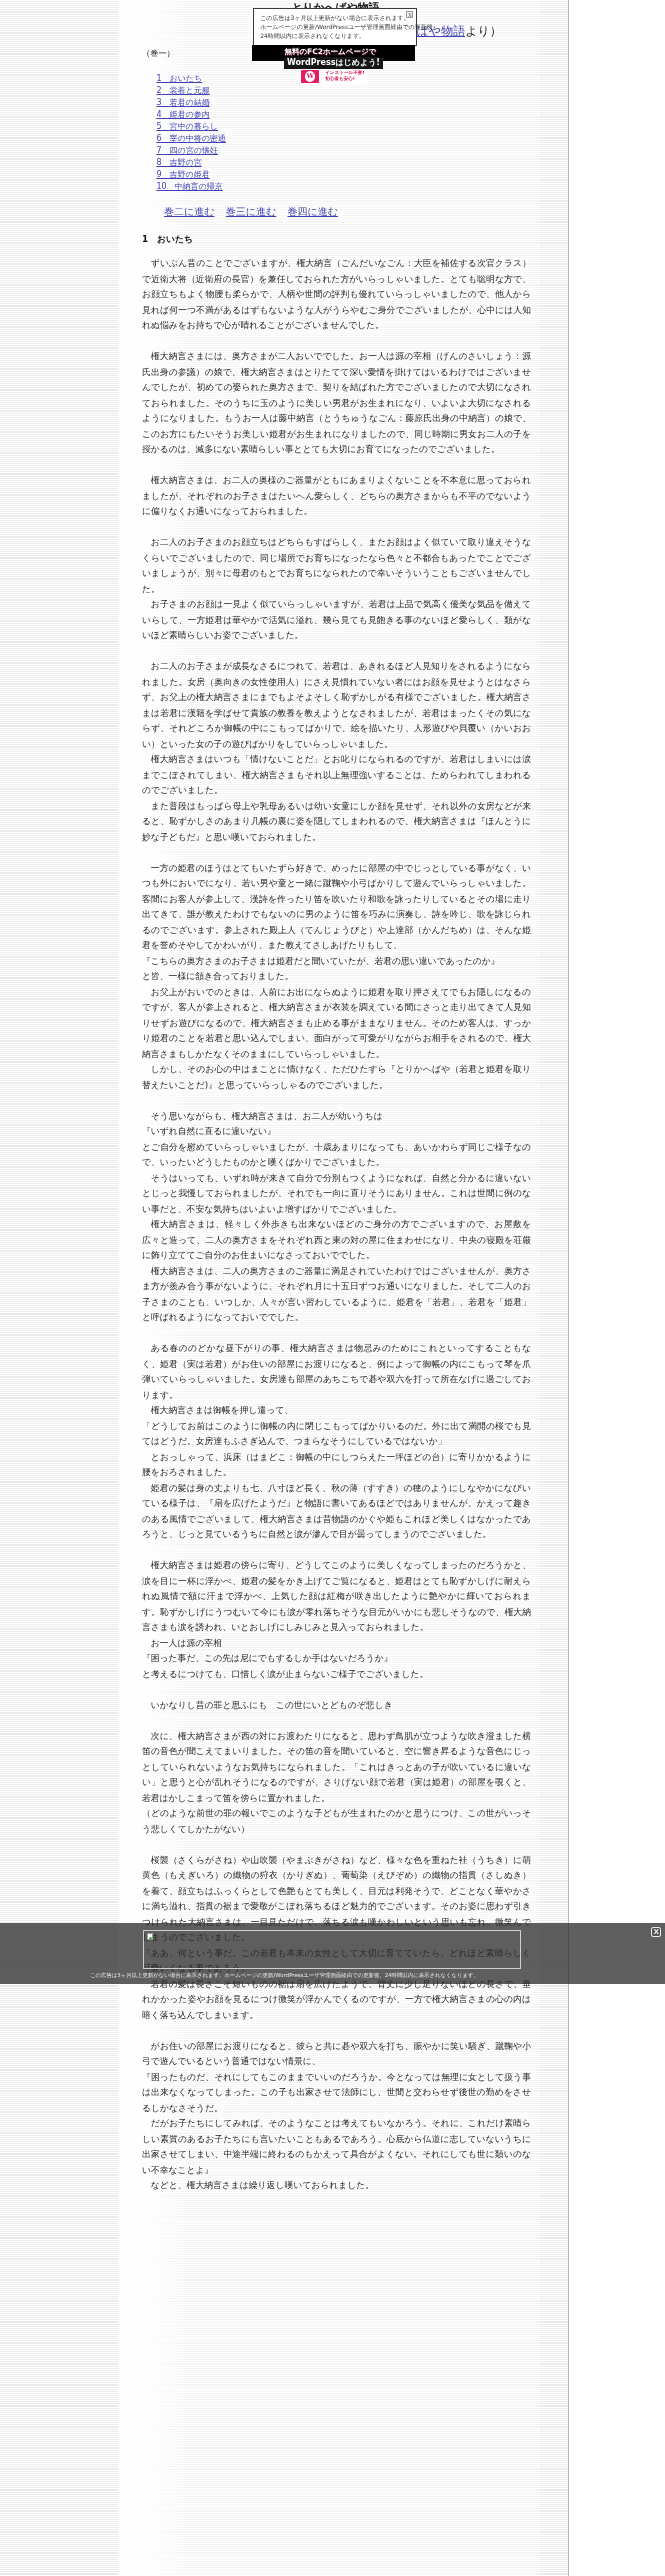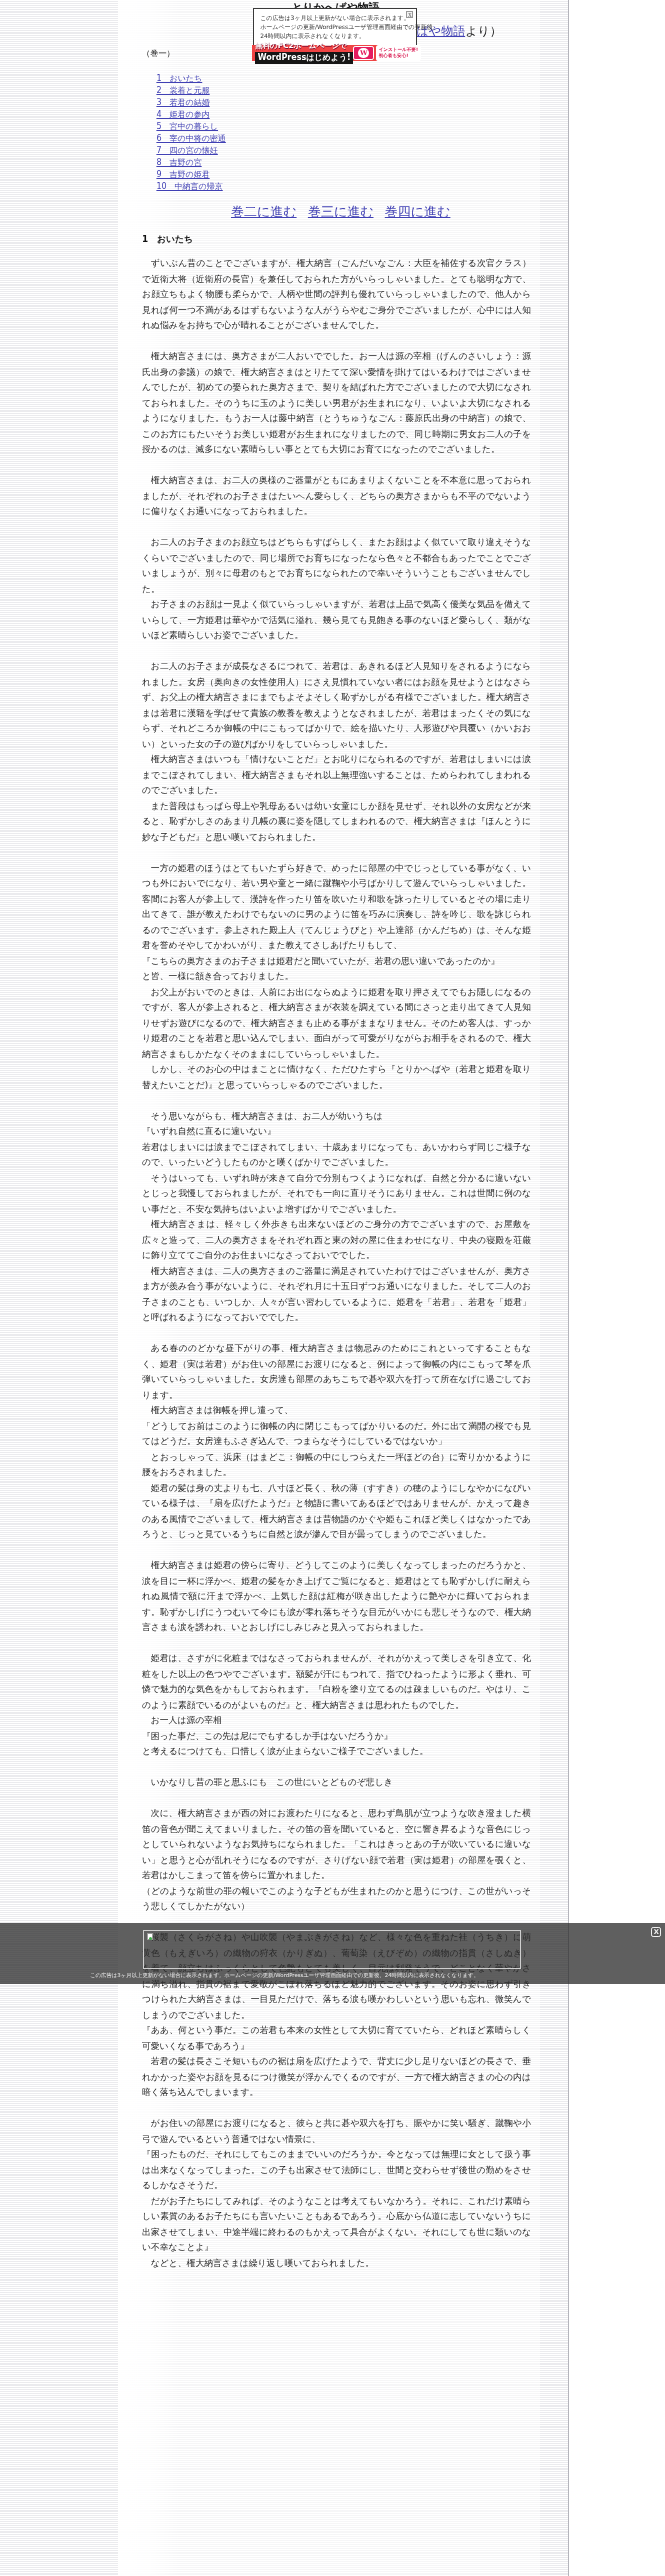--- a/index.html
+++ b/index.html
@@ -15,22 +15,22 @@
   .inner { padding:0 10.3px 0 24px; width:421px; color:#1c1c1c; font-size:8.8px; line-height:15.5px; }
 
   
   .ad-dialog { position:absolute; left:253px; top:7.7px; width:164px; height:38px;
                background:#ffffff; border:0.5px solid #3a3a3a; z-index:5; padding:4.1px 5.2px 0 6.2px; }
   .ad-dialog .line { font-size:6px; line-height:9.3px; color:#333; white-space:nowrap; }
   .ad-close { position:absolute; top:2.6px; right:2.6px; width:7.2px; height:7.2px; border:0.5px solid #999;
               background:#f4f4f4; color:#555; font-size:5.2px; line-height:6.2px; text-align:center;
               font-family:"Liberation Serif",serif; cursor:pointer; }
   
-  .banner { position:absolute; left:252px; top:45px; width:163px; height:16px; background:#ef4444;
-            z-index:5; display:flex; align-items:center; padding:2.6px 3.1px; }
+  .banner { position:absolute; left:252px; top:45px; width:163px; height:16px; background:#000000;
+            z-index:5; display:flex; align-items:center; padding:2.6px 3.1px;flex-direction:column; }
   .banner-text { flex:1; }
   .banner-l1 { color:#fff; font-weight:bold; font-size:7.5px; line-height:8.8px;
                text-shadow:0.5px 0.5px 0 #7a0c30; white-space:nowrap; }
   .banner-l2 { display:inline-block; background:#161616; color:#ffffff; font-weight:bold;
                font-size:8px; line-height:10.3px; padding:0.5px 2.6px; margin-top:1px; white-space:nowrap; }
   .banner-right { display:flex; align-items:center; gap:2.1px; }
   .laptop { width:20.6px; height:14.4px; border:1px solid #ffffff; border-radius:2.1px; background:#e51c5f;
             display:flex; align-items:center; justify-content:center; }
   .wp-circle { width:10.3px; height:10.3px; border-radius:50%; background:#ffffff; color:#e51c5f;
                font-weight:bold; font-size:6.7px; line-height:10.3px; text-align:center;
@@ -39,21 +39,21 @@
             font-size:4.6px; line-height:6.2px; white-space:nowrap; }
 
   
   .page-title { margin:0; text-align:center; font-size:10.8px; font-weight:bold; color:#111; }
   .subtitle { margin-top:8.2px; text-align:right; padding-right:27px; font-size:12px; }
   .volume { margin-top:7.2px; font-size:8.2px; }
 
   a.lnk { color:#4040b4; text-decoration:underline; }
   .toc { margin-top:11.3px; padding-left:14.4px; }
   .toc-item { line-height:12px; font-size:8px; }
-  .vol-nav { margin-top:11.3px; padding-left:22px; font-size:13px;text-align:center; }
+  .vol-nav { margin-top:11.3px; padding-left:22px; font-size:10px; }
   .vol-nav a { margin-right:11.3px; }
 
   .sec-heading { font-size:8.8px; font-weight:bold; color:#111; margin-top:21.6px; margin-bottom:8.2px; }
   .sec-heading.first { margin-top:12.4px; }
   .para { width:389px; text-align:justify; }
   .para.p, .para.poem { text-indent:8.8px; }
   .para.q { text-indent:0; }
   .para.gap { margin-top:15.5px; }
 
   
@@ -134,31 +134,30 @@
         <div class="para p gap">お二人のお子さまが成長なさるにつれて、若君は、あきれるほど人見知りをされるようになられました。女房（奥向きの女性使用人）にさえ見慣れていない者にはお顔を見せようとはなさらず、お父上の権大納言さまにまでもよそよそしく恥ずかしがる有様でございました。権大納言さまは若君に漢籍を学ばせて貴族の教養を教えようとなされましたが、若君はまったくその気にならず、それどころか御帳の中にこもってばかりで、絵を描いたり、人形遊びや貝覆い（かいおおい）といった女の子の遊びばかりをしていらっしゃいました。</div>
         <div class="para p">権大納言さまはいつも「情けないことだ」とお叱りになられるのですが、若君はしまいには涙までこぼされてしまい、権大納言さまもそれ以上無理強いすることは、ためらわれてしまわれるのでございました。</div>
         <div class="para p">また普段はもっぱら母上や乳母あるいは幼い女童にしか顔を見せず、それ以外の女房などが来ると、恥ずかしさのあまり几帳の裏に姿を隠してしまわれるので、権大納言さまは『ほんとうに妙な子どもだ』と思い嘆いておられました。</div>
         <div class="para p gap">一方の姫君のほうはとてもいたずら好きで、めったに部屋の中でじっとしている事がなく、いつも外においでになり、若い男や童と一緒に蹴鞠や小弓ばかりして遊んでいらっしゃいました。客間にお客人が参上して、漢詩を作ったり笛を吹いたり和歌を詠ったりしているとその場に走り出てきて、誰が教えたわけでもないのに男のように笛を巧みに演奏し、詩を吟じ、歌を詠じられるのでございます。参上された殿上人（てんじょうびと）や上達部（かんだちめ）は、そんな姫君を誉めそやしてかわいがり、また教えてさしあげたりもして、</div>
         <div class="para q">『こちらの奥方さまのお子さまは姫君だと聞いていたが、若君の思い違いであったのか』</div>
         <div class="para q">と皆、一様に頷き合っておりました。</div>
         <div class="para p">お父上がおいでのときは、人前にお出にならぬように姫君を取り押さえてでもお隠しになるのですが、客人が参上されると、権大納言さまが衣装を調えている間にさっと走り出てきて人見知りせずお遊びになるので、権大納言さまも止める事がままなりません。そのため客人は、すっかり姫君のことを若君と思い込んでしまい、面白がって可愛がりながらお相手をされるので、権大納言さまもしかたなくそのままにしていらっしゃいました。</div>
         <div class="para p">しかし、そのお心の中はまことに情けなく、ただひたすら『とりかへばや（若君と姫君を取り替えたいことだ)』と思っていらっしゃるのでございました。</div>
         <div class="para p gap">そう思いながらも、権大納言さまは、お二人が幼いうちは</div>
         <div class="para q">『いずれ自然に直るに違いない』</div>
-        <div class="para q">若君はしまいには涙までこぼされてしまい、十歳あまりになっても、あいかわらず同じご様子なので、いったいどうしたものかと嘆くばかりでございました。</div>
+        <div class="para q">とご自分を慰めていらっしゃいましたが、十歳あまりになっても、あいかわらず同じご様子なので、いったいどうしたものかと嘆くばかりでございました。</div>
         <div class="para p">そうはいっても、いずれ時が来きて自分で分別もつくようになれば、自然と分かるに違いないとじっと我慢しておられましたが、それでも一向に直りそうにありません。これは世間に例のない事だと、不安な気持ちはいよいよ増すばかりでございました。</div>
         <div class="para p">権大納言さまは、軽々しく外歩きも出来ないほどのご身分の方でございますので、お屋敷を広々と造って、二人の奥方さまをそれぞれ西と東の対の屋に住まわせになり、中央の寝殿を荘厳に飾り立ててご自分のお住まいになさっておいででした。</div>
         <div class="para p">権大納言さまは、二人の奥方さまのご器量に満足されていたわけではございませんが、奥方さま方が羨み合う事がないように、それぞれ月に十五日ずつお通いになりました。そして二人のお子さまのことも、いつしか、人々が言い習わしているように、姫君を「若君」、若君を「姫君」と呼ばれるようになっておいででした。</div>
         <div class="para p gap">ある春ののどかな昼下がりの事、権大納言さまは物忌みのためにこれといってすることもなく、姫君（実は若君）がお住いの部屋にお渡りになると、例によって御帳の内にこもって琴を爪弾いていらっしゃいました。女房達も部屋のあちこちで碁や双六を打って所在なげに過ごしております。</div>
         <div class="para p">権大納言さまは御帳を押し遣って、</div>
         <div class="para q">「どうしてお前はこのように御帳の内に閉じこもってばかりいるのだ。外に出て満開の桜でも見てはどうだ。女房達もふさぎ込んで、つまらなそうにしているではないか」</div>
         <div class="para p">とおっしゃって、浜床（はまどこ：御帳の中にしつらえた一坪ほどの台）に寄りかかるように腰をおろされました。</div>
         <div class="para p">姫君の髪は身の丈よりも七、八寸ほど長く、秋の薄（すすき）の穂のようにしなやかになびいている様子は、『扇を広げたようだ』と物語に書いてあるほどではありませんが、かえって趣きのある風情でございまして、権大納言さまは昔物語のかぐや姫もこれほど美しくはなかったであろうと、じっと見ているうちに自然と涙が滲んで目が曇ってしまうのでございました。</div>
         <div class="para p gap">権大納言さまは姫君の傍らに寄り、どうしてこのように美しくなってしまったのだろうかと、涙を目に一杯に浮かべ、姫君の髪をかき上げてご覧になると、姫君はとても恥ずかしげに耐えられぬ風情で額に汗まで浮かべ、上気した顔は紅梅が咲き出したように艶やかに輝いておられます。恥ずかしげにうつむいて今にも涙が零れ落ちそうな目元がいかにも悲しそうなので、権大納言さまも涙を誘われ、いとおしげにしみじみと見入っておられました。</div>
-        <div class="para p gap">姫君は、さすがに化粧まではなさっておられませんが、それがかえって美しさを引き立て、化粧をした以上の色つやでございます。額髪が汗にもつれて、指でひねったように形よく垂れ、可憐で魅力的な気色をかもしておられます。『白粉を塗り立てるのは疎ましいものだ。やはり、このように素顔でいるのがよいものだ』と、権大納言さまは思われたものでした。</div>
         <div class="para p">お一人は源の宰相</div>
         <div class="para q">『困った事だ、この先は尼にでもするしか手はないだろうか』</div>
         <div class="para q">と考えるにつけても、口惜しく涙が止まらないご様子でございました。</div>
         <div class="para poem gap">いかなりし昔の罪と思ふにも　この世にいとどものぞ悲しき</div>
         <div class="para p gap">次に、権大納言さまが西の対にお渡わたりになると、思わず鳥肌が立つような吹き澄ました横笛の音色が聞こえてまいりました。その笛の音を聞いていると、空に響き昇るような音色にじっとしていられないようなお気持ちになられました。「これはきっとあの子が吹いているに違いない」と思うと心が乱れそうになるのですが、さりげない顔で若君（実は姫君）の部屋を覗くと、若君はかしこまって笛を傍らに置かれました。</div>
         <div class="para q">（どのような前世の罪の報いでこのような子どもが生まれたのかと思うにつけ、この世がいっそう悲しくてしかたがない）</div>
         <div class="para p gap">桜襲（さくらがさね）や山吹襲（やまぶきがさね）など、様々な色を重ねた袿（うちき）に萌黄色（もえぎいろ）の織物の狩衣（かりぎぬ）、葡萄染（えびぞめ）の織物の指貫（さしぬき）を着て、顔立ちはふっくらとして色艶もとても美しく、目元は利発そうで、どことなく華やかさに満ち溢れ、指貫の裾まで愛敬がこぼれ落ちるほど魅力的でございます。そのお姿に思わず引きつけられた大納言さまは、一目見ただけで、落ちる涙も嘆かわしいという思いも忘れ、微笑んでしまうのでございました。</div>
         <div class="para q">『ああ、何という事だ。この若君も本来の女性として大切に育てていたら、どれほど素晴らしく可愛いくなる事であろう』</div>
         <div class="para p">若君の髪は長さこそ短いものの裾は扇を広げたようで、背丈に少し足りないほどの長さで、垂れかかった姿やお顔を見るにつけ微笑が浮かんでくるのですが、一方で権大納言さまの心の内は暗く落ち込んでしまいます。</div>
         <div class="para p gap">がお住いの部屋にお渡りになると、彼らと共に碁や双六を打ち、賑やかに笑い騒ぎ、蹴鞠や小弓で遊んでいるという普通ではない情景に、</div>

